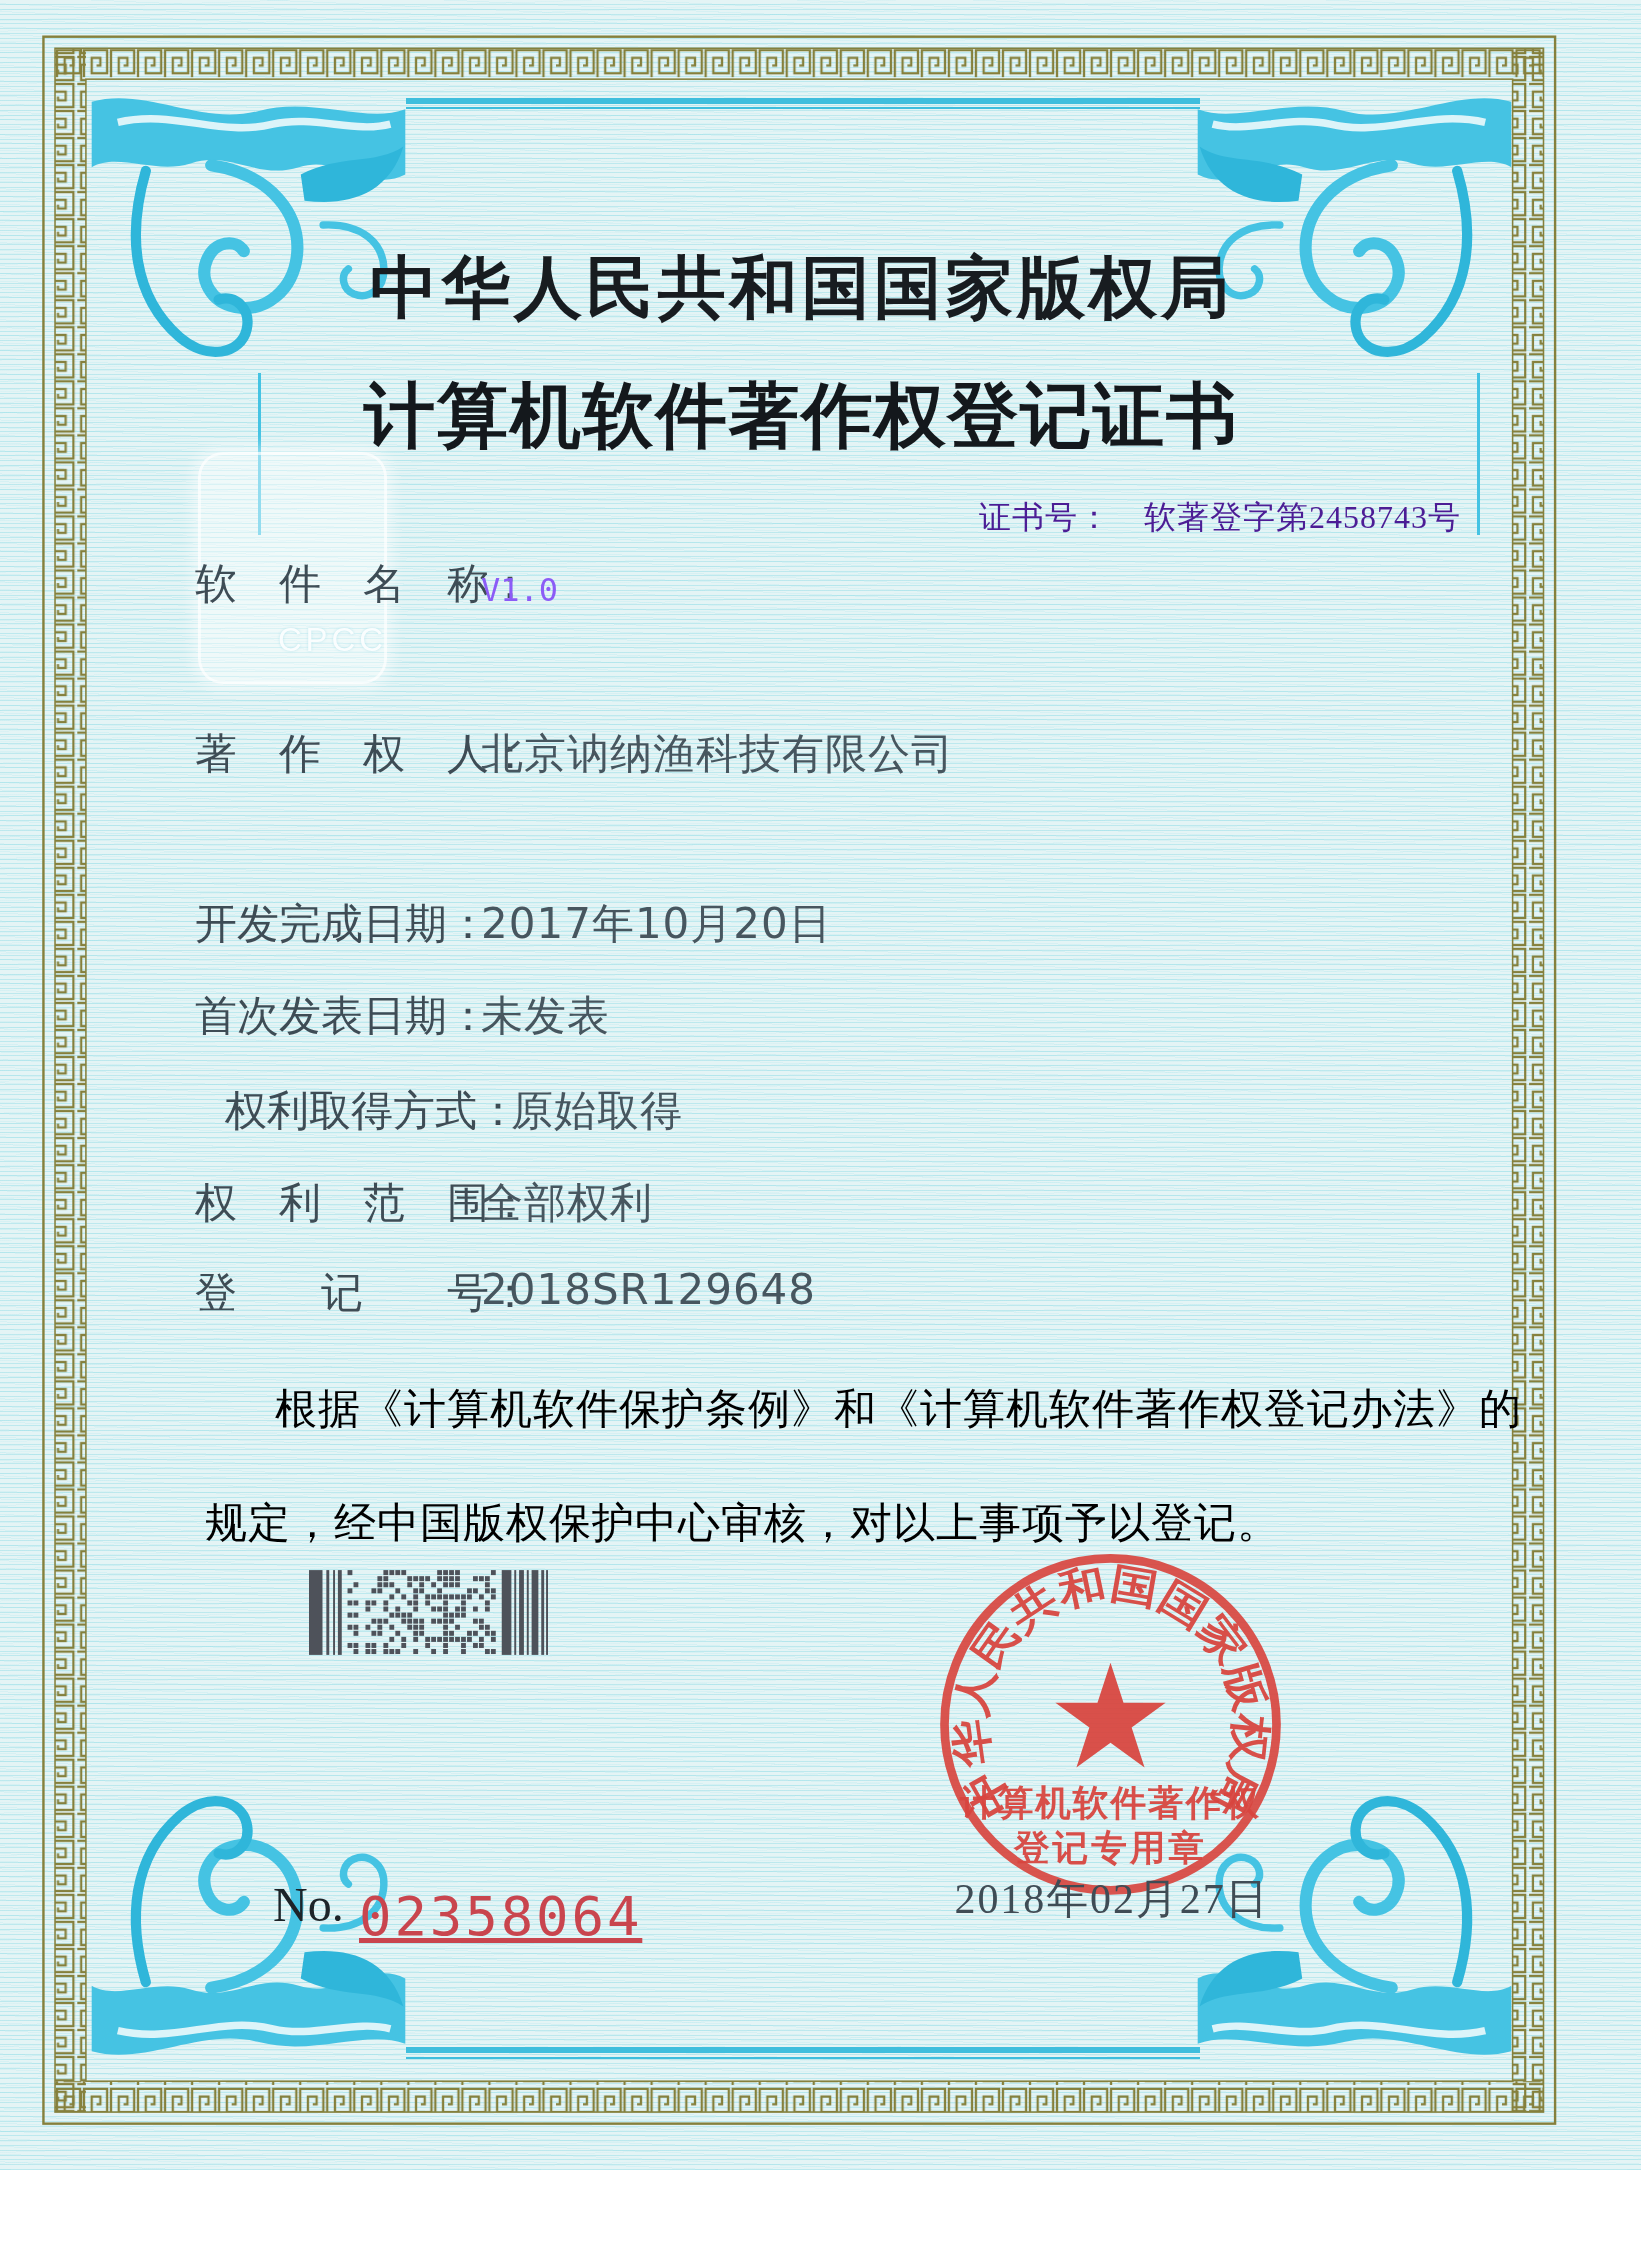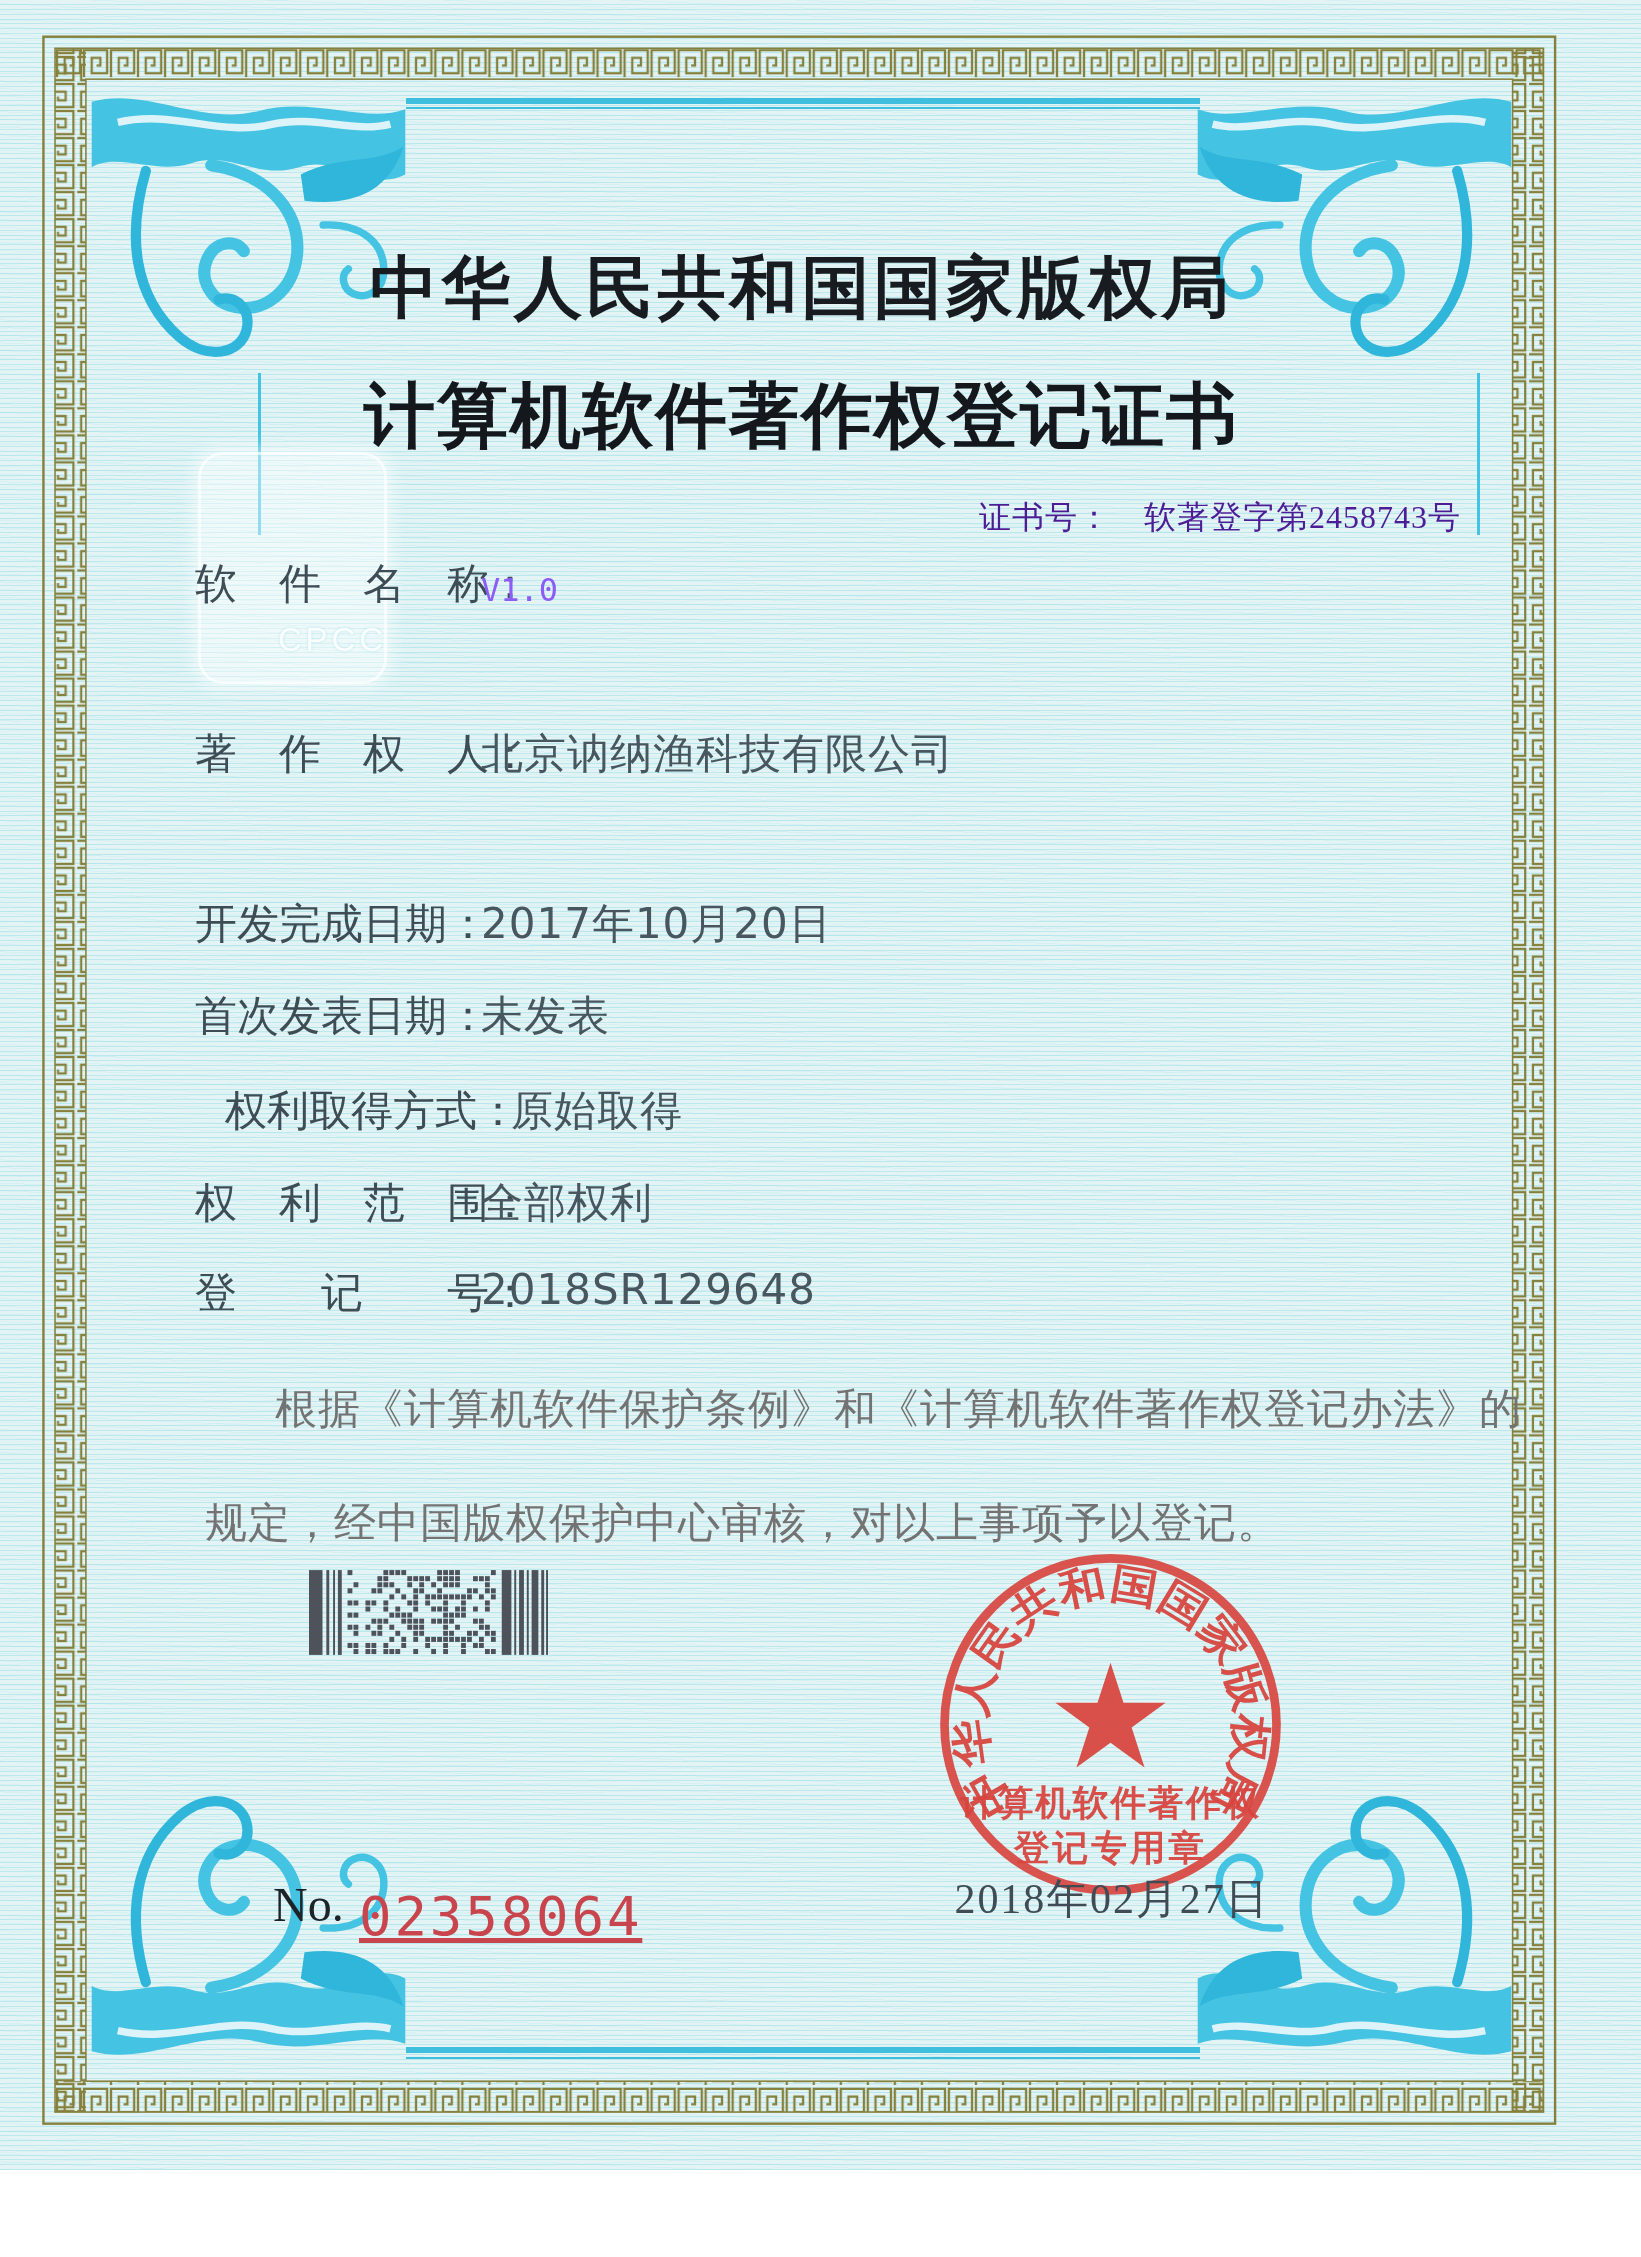--- a/index.html
+++ b/index.html
@@ -45,21 +45,21 @@
   .field-row { position:absolute; left:195px; white-space:nowrap;
     font-size:42px; color:#42505a; }
   .field-row .fl { display:inline-block; color:#3e4c55; }
   .field-row .fv-wrap { position:absolute; left:286px; top:0; }
   .field-row .fv { display:block; font-family:"DejaVu Sans","Liberation Sans",sans-serif;
     font-size:42px; color:#47565f; letter-spacing:1px; }
   .field-row .fv2 { display:block; margin-top:15.4px;
     font-family:"DejaVu Sans Mono","Liberation Mono",monospace; font-size:32px; color:#8b5cf6; }
 
   .statement { position:absolute; left:205px; width:1246px; font-size:42px;
-    color:#737373; letter-spacing:1px; white-space:nowrap; }
+    color:#000000; letter-spacing:1px; white-space:nowrap; }
   .serial-label { position:absolute; left:273px; top:1877px; font-size:48px; color:#1d2429; }
   .serial-number { position:absolute; left:359px; top:1885px; font-size:54px; color:#c9454e;
     font-family:"DejaVu Sans Mono","Liberation Mono",monospace; letter-spacing:2.9px;text-decoration:underline; }
 
   .seal-date { position:absolute; left:938px; top:1871px; width:348px; text-align:center;
     font-size:42px; color:#3f4c55; letter-spacing:1.9px; z-index:9; }
 
   
   .flr { position:absolute; width:319px; height:280px; }
   .flr.tl { left:89px;  top:85px; }

